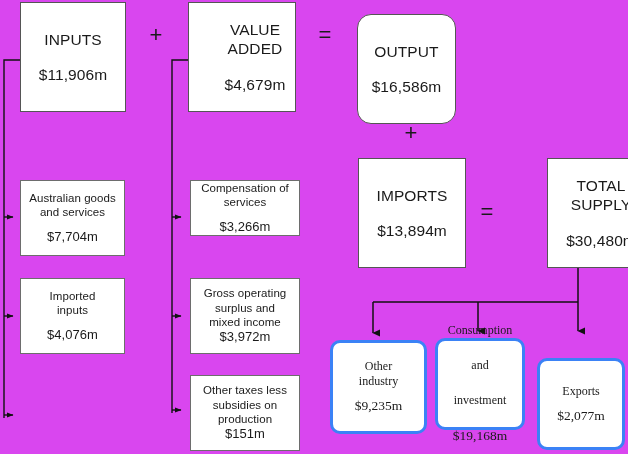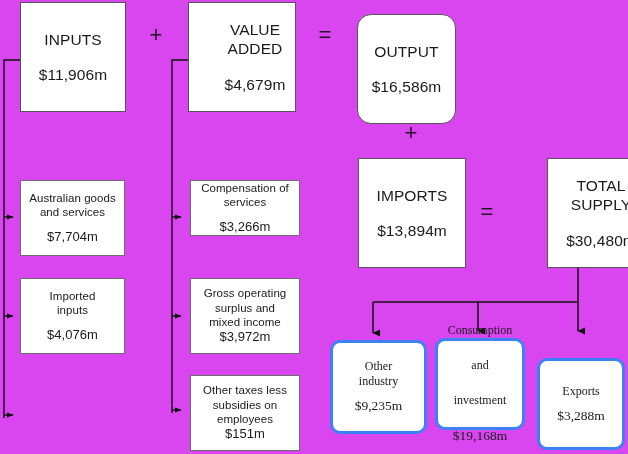--- a/index.html
+++ b/index.html
@@ -187,37 +187,37 @@
   <div class="box" style="left:190px; top:278px; width:110px; height:76px;">
     <span class="title-sub txtline">Gross operating</span>
     <span class="title-sub txtline">surplus and</span>
     <span class="title-sub txtline">mixed income</span>
     <span class="value-sub txtline">$3,972m</span>
   </div>
 
   <div class="box" style="left:190px; top:375px; width:110px; height:76px;text-align:center;">
     <span class="title-sub txtline">Other taxes less</span>
     <span class="title-sub txtline">subsidies on</span>
-    <span class="title-sub txtline">employees</span>
+    <span class="title-sub txtline">production</span>
     <span class="value-sub txtline">$151m</span>
   </div>
 
   <div class="box rounded" style="left:330px; top:340px; width:97px; height:94px;">
     <span class="title-leaf txtline">Other</span>
     <span class="title-leaf txtline">industry</span>
     <span class="gap-leaf"></span>
     <span class="value-leaf txtline">$9,235m</span>
   </div>
 
   <div class="box rounded" style="left:435px; top:338px; width:90px; height:92px;gap:20px;">
     <span class="title-leaf txtline">Consumption</span>
     <span class="title-leaf txtline">and</span>
     <span class="title-leaf txtline">investment</span>
     <span class="value-leaf txtline">$19,168m</span>
   </div>
 
   <div class="box rounded" style="left:537px; top:338px; width:88px; height:92px;margin-top:20px;">
     <span class="title-leaf txtline">Exports</span>
     <span class="gap-leaf"></span>
-    <span class="value-leaf txtline">$3,288m</span>
+    <span class="value-leaf txtline">$2,077m</span>
   </div>
 
 </div>
 
 </body></html>

